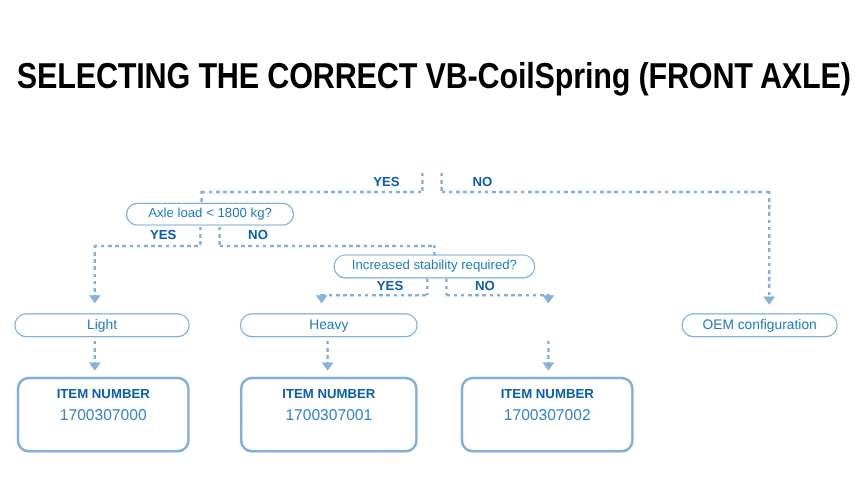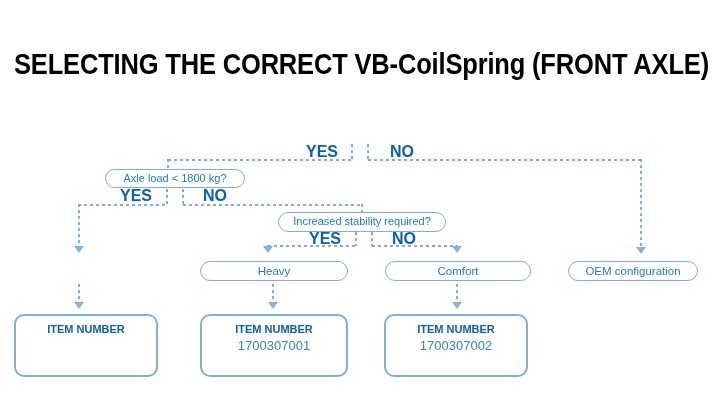--- a/index.html
+++ b/index.html
@@ -23,21 +23,21 @@
   }
   .pill{
     position:absolute;box-sizing:border-box;
     border:1.5px solid var(--blue-border);border-radius:999px;
     color:var(--blue-text);text-align:center;background:#fff;
   }
   .q{font-size:11px;line-height:17px;height:19px;}
   .outcome{font-size:11.5px;line-height:18px;height:20px;}
   .yn{
     position:absolute;width:50px;text-align:center;
-    font-size:16px;font-weight:bold;color:var(--blue-bold);line-height:12px;
+    font-size:11px;font-weight:bold;color:var(--blue-bold);line-height:12px;
   }
   .itembox{
     position:absolute;box-sizing:border-box;height:63px;
     border:2px solid var(--blue-border);border-radius:10px;background:#fff;
     text-align:center;
   }
   .itembox .ilabel{font-size:11px;font-weight:bold;color:var(--blue-bold);margin-top:7px;}
   .itembox .inum{font-size:13px;color:var(--blue-num);margin-top:3px;}
   .hline{
     position:absolute;height:2px;
@@ -64,26 +64,27 @@
   <div class="yn" style="left:377px;top:146px;">NO</div>
 
   <div class="pill q" style="left:105px;top:169px;width:140px;text-align:center;">Axle load &lt; 1800 kg?</div>
   <div class="yn" style="left:111px;top:190px;">YES</div>
   <div class="yn" style="left:190px;top:190px;">NO</div>
 
   <div class="pill q" style="left:278px;top:212px;width:168px;height:20px;">Increased stability required?</div>
   <div class="yn" style="left:300px;top:233px;">YES</div>
   <div class="yn" style="left:379px;top:233px;">NO</div>
 
+  <div class="pill outcome" style="left:12px;top:261px;width:146px;">Light</div>
   <div class="pill outcome" style="left:200px;top:261px;width:148px;">Heavy</div>
-  <div class="pill outcome" style="left:385px;top:261px;width:146px;">Comfort</div>
   <div class="pill outcome" style="left:568px;top:261px;width:130px;">OEM configuration</div>
 
   <div class="itembox" style="left:14px;top:314px;width:144px;">
     <div class="ilabel">ITEM NUMBER</div>
+    <div class="inum">1700307000</div>
   </div>
   <div class="itembox" style="left:200px;top:314px;width:148px;">
     <div class="ilabel">ITEM NUMBER</div>
     <div class="inum">1700307001</div>
   </div>
   <div class="itembox" style="left:384px;top:314px;width:144px;">
     <div class="ilabel">ITEM NUMBER</div>
     <div class="inum">1700307002</div>
   </div>
 

